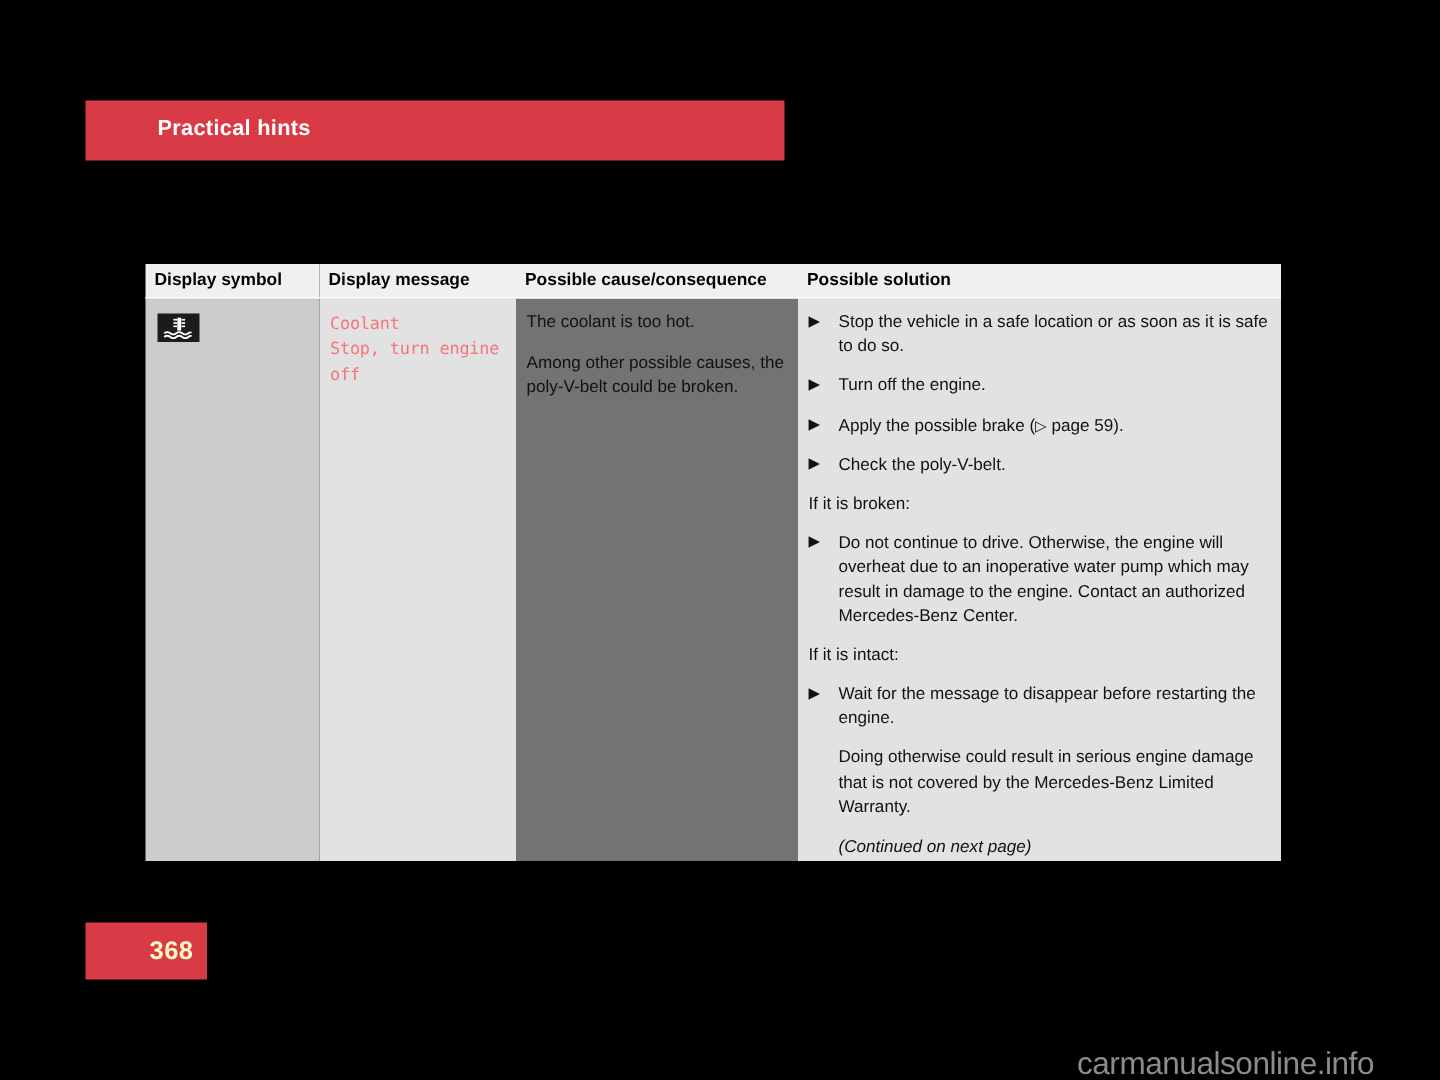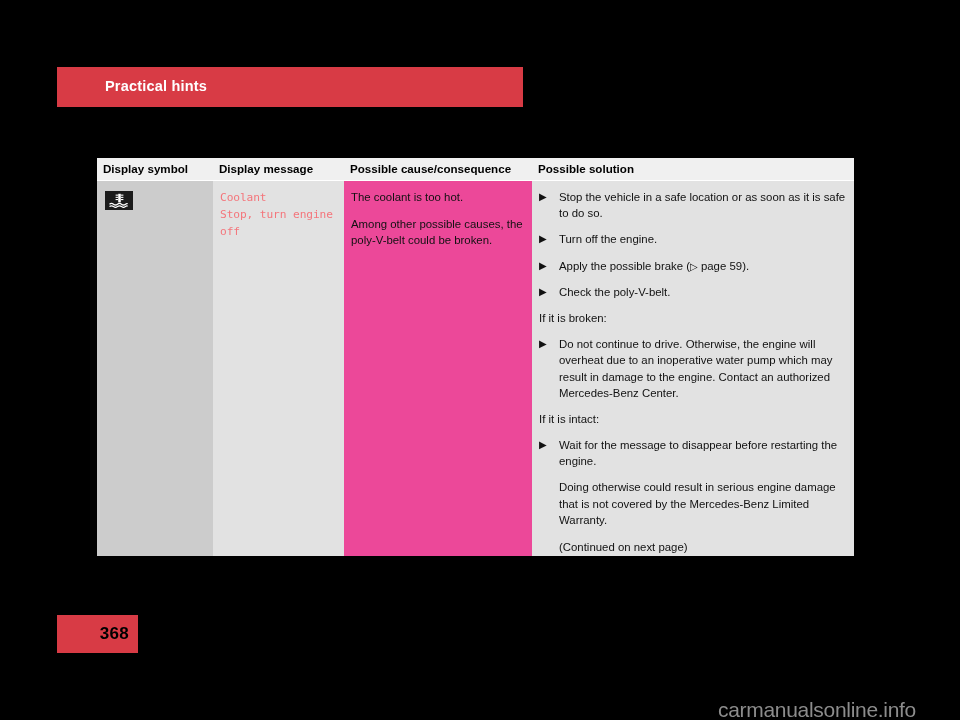--- a/index.html
+++ b/index.html
@@ -33,21 +33,21 @@
     font-weight: bold;
     color: #ffffff;
     letter-spacing: 0.2px;
     white-space: nowrap;
   }
 
   
   .table-wrap {
     position: absolute;
     left: 97px;
-    top: 158px;
+    top: 176px;
     width: 717px;
   }
   .msg-table {
     width: 100%;
     border-collapse: collapse;
     table-layout: fixed;
   }
   .msg-table col.c1 { width: 116px; }
   .msg-table col.c2 { width: 131px; }
   .msg-table col.c3 { width: 188px; }
@@ -68,21 +68,21 @@
   .msg-table tbody td {
     vertical-align: top;
     padding: 8px 7px 1px 7px;
     font-size: 11.4px;
     line-height: 1.42;
     color: #111111;
     height: 342px;
   }
   td.col-sym  { background: #cccccc; }
   td.col-msg  { background: #e2e2e2; }
-  td.col-cause{ background: #ec4899; }
+  td.col-cause{ background: #737373; }
   td.col-sol  { background: #e2e2e2; }
 
   
   .symbol-box {
     width: 28px;
     height: 19px;
     background: #1b1b1b;
     margin-top: 2px;
     margin-left: 1px;
     display: flex;
@@ -122,42 +122,42 @@
     font-size: 10px;
     line-height: 1.62;
     color: #111111;
   }
   .bullet-text {
     flex: 1 1 auto;
   }
   .indent-para {
     margin: 0 0 11px 20px;
   }
-  .indent-para:last-child { margin-bottom: 0; }
+  .indent-para:last-child { margin-bottom: 0; font-style: italic; }
 
   .xref-arrow {
     font-size: 10px;
   }
 
   
   .page-number-block {
     position: absolute;
     left: 57px;
     top: 615px;
     width: 81px;
     height: 38px;
     background: #d83b45;
   }
   .page-number {
     position: absolute;
     right: 9px;
     top: 9px;
     font-size: 17px;
     font-weight: bold;
-    color: #000000;
+    color: #fef9c3;
     letter-spacing: 0.3px;
   }
 
   
   .watermark {
     position: absolute;
     left: 718px;
     top: 686px;
     font-size: 21px;
     color: #8c8c8c;

